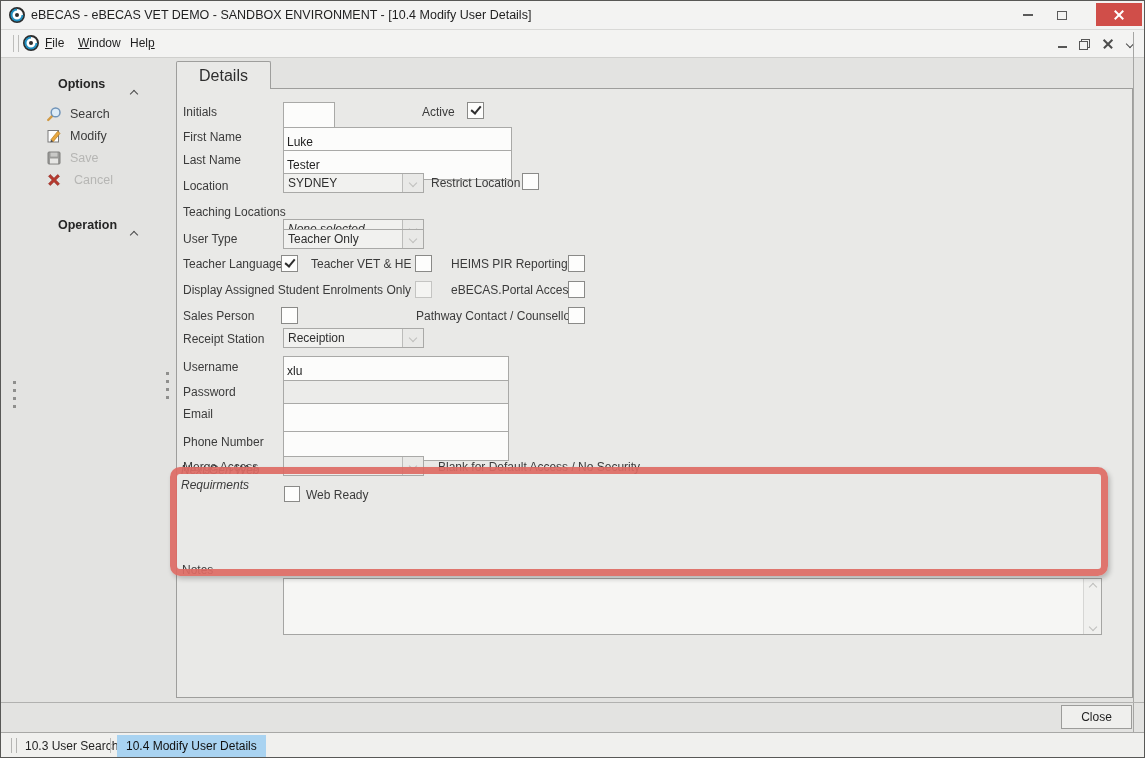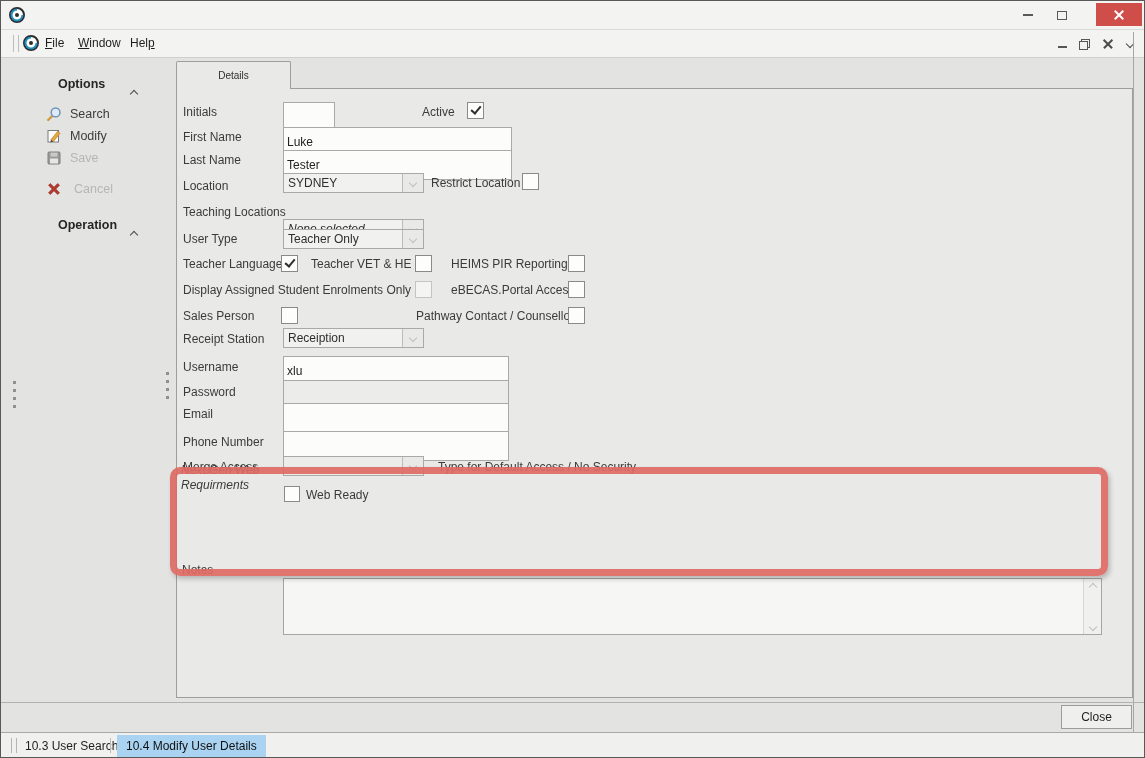--- a/index.html
+++ b/index.html
@@ -47,22 +47,22 @@
 
   
   .side-header{position:absolute;font-weight:bold;font-size:12.5px;color:#262626;}
   .side-chev{position:absolute;}
   .side-item{position:absolute;left:45px;display:flex;align-items:center;gap:8px;font-size:12.5px;color:#3c3c3c;cursor:default;}
   .side-item.disabled{color:#b6b6b4;}
   .vgrip{position:absolute;width:3px;height:27px;background:repeating-linear-gradient(to bottom,#8f8f8d 0 3px,transparent 3px 8px);}
 
   
   .tabpage{position:absolute;left:175px;top:87px;width:957px;height:610px;background:#e9e9e7;border:1px solid #9e9e9c;box-sizing:border-box;}
-  .tab-details{position:absolute;left:175px;top:60px;width:115px;height:28px;background:#e9e9e7;border:1px solid #9e9e9c;border-bottom:none;
-    box-sizing:border-box;display:flex;align-items:center;justify-content:center;font-size:10px;color:#2e2e2e;z-index:2;border-radius:2px 2px 0 0;}
+  .tab-details{position:absolute;left:175px;top:60px;width:95px;height:28px;background:#e9e9e7;border:1px solid #9e9e9c;border-bottom:none;
+    box-sizing:border-box;display:flex;align-items:center;justify-content:center;font-size:16px;color:#2e2e2e;z-index:2;border-radius:2px 2px 0 0;}
   .vline-right{position:absolute;left:1132px;top:31px;height:700px;border-left:1px solid #a6a6a4;}
 
   
   .lbl{position:absolute;font-size:12px;color:#3b3b3b;white-space:nowrap;z-index:3;}
   .txt{position:absolute;height:30px;border:1px solid #a9a9a7;background:#fcfcfb;font:12px "Liberation Sans",sans-serif;
     padding:0 3px;box-sizing:border-box;color:#222;z-index:3;}
   .txt.dis{background:#ececea;}
   .dd{position:absolute;height:20px;width:141px;background:#f1f1ef;border:1px solid #a9a9a7;font-size:12px;
     padding:2px 22px 0 4px;color:#2e2e2e;box-sizing:border-box;z-index:3;white-space:nowrap;overflow:hidden;}
   .dd .ddbtn{position:absolute;right:0;top:0;width:20px;height:18px;border-left:1px solid #bcbcba;background:#e9e9e7;
@@ -100,20 +100,21 @@
 <body>
 
 <div id="window">
 
   <div class="titlebar">
     <svg class="app-icon" viewBox="0 0 16 16">
       <circle cx="8" cy="8" r="7" fill="#ffffff" stroke="#2d2d2d" stroke-width="2"></circle>
       <path d="M8 2.5 A5.5 5.5 0 1 0 13.5 8" fill="none" stroke="#1f8fc0" stroke-width="2"></path>
       <circle cx="8" cy="8" r="2" fill="#2d2d2d"></circle>
     </svg>
+    <span class="title-text">eBECAS - eBECAS VET DEMO - SANDBOX ENVIRONMENT - [10.4 Modify User Details]</span>
     <div class="cap-btn btn-min">
         <span class="glyph-dash"></span>
       </div>
     <div class="cap-btn btn-max">
         <span class="glyph-box"></span>
       </div>
     <div class="cap-btn btn-close">
         <span class="xwrap">
           <i></i>
           <i></i>
@@ -167,21 +168,21 @@
     <span>Modify</span>
   </div>
   <div class="side-item disabled" style="top:149px;">
     <svg width="16" height="16" viewBox="0 0 16 16">
       <rect x="2" y="2" width="12" height="12" rx="1" fill="#9a9a98" stroke="#7e7e7c"></rect>
       <rect x="4.5" y="2.6" width="7" height="4" fill="#c9c9c7"></rect>
       <rect x="4" y="8.5" width="8" height="5" fill="#e6e6e4"></rect>
     </svg>
     <span>Save</span>
   </div>
-  <div class="side-item disabled" style="top:180px;gap:12px;">
+  <div class="side-item disabled" style="top:171px;gap:12px;">
     <svg width="16" height="16" viewBox="0 0 16 16">
       <path d="M2.5 4.3 L4.3 2.5 L8 6.2 L11.7 2.5 L13.5 4.3 L9.8 8 L13.5 11.7 L11.7 13.5 L8 9.8 L4.3 13.5 L2.5 11.7 L6.2 8 Z" fill="#b5392e" stroke="#8e2a21" stroke-width="0.6"></path>
     </svg>
     <span>Cancel</span>
   </div>
 
   <span class="side-header" style="left:57px;top:217px;">Operation</span>
   <span class="side-chev" style="left:130px;top:223px;"><span class="chv up"></span></span>
 
   <span class="vgrip" style="left:12px;top:380px;"></span>
@@ -265,21 +266,21 @@
   <span class="lbl" style="left:182px;top:434px;">Phone Number</span>
   <input class="txt" style="left: 282px; top: 430px; width: 226px;" value="">
 
   <span class="lbl" style="left:182px;top:459px;">Merge Access</span>
   <div class="dd" style="left:282px;top:455px;background:#ececea;">
     <span></span>
     <span class="ddbtn">
         <span class="chv down light"></span>
       </span>
   </div>
-  <span class="lbl" style="left:437px;top:459px;">Type for Default Access / No Security</span>
+  <span class="lbl" style="left:437px;top:459px;">Blank for Default Access / No Security</span>
 
   <span class="lbl pre2" style="left:180px;top:462px;width:98px;font-style:italic;">Next Gen Web
 Requirments</span>
   <span class="cb small" style="left:283px;top:485px;"></span>
   <span class="lbl" style="left:305px;top:487px;">Web Ready</span>
 
 
   <span class="lbl" style="left:181px;top:562px;">Notes</span>
   <div class="bigbox notes" style="left:282px;top:577px;width:819px;height:57px;">
     <div class="req-text"></div>

